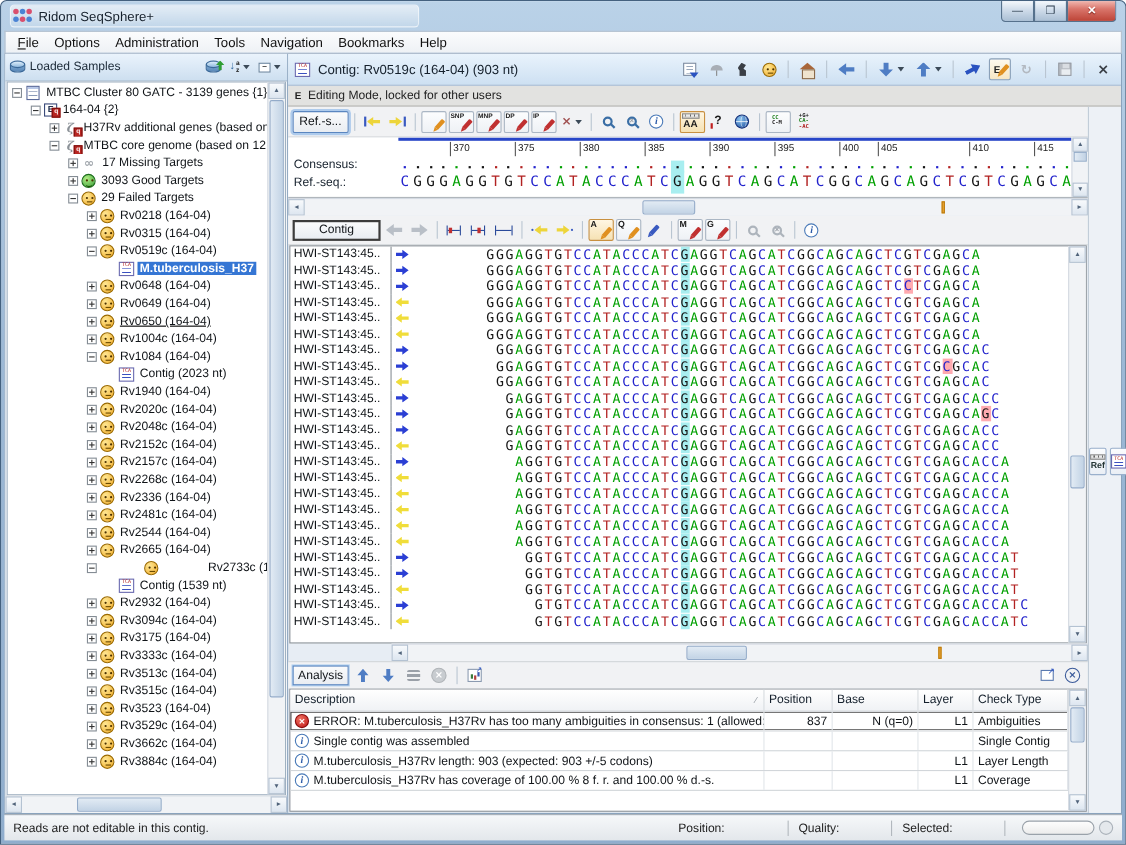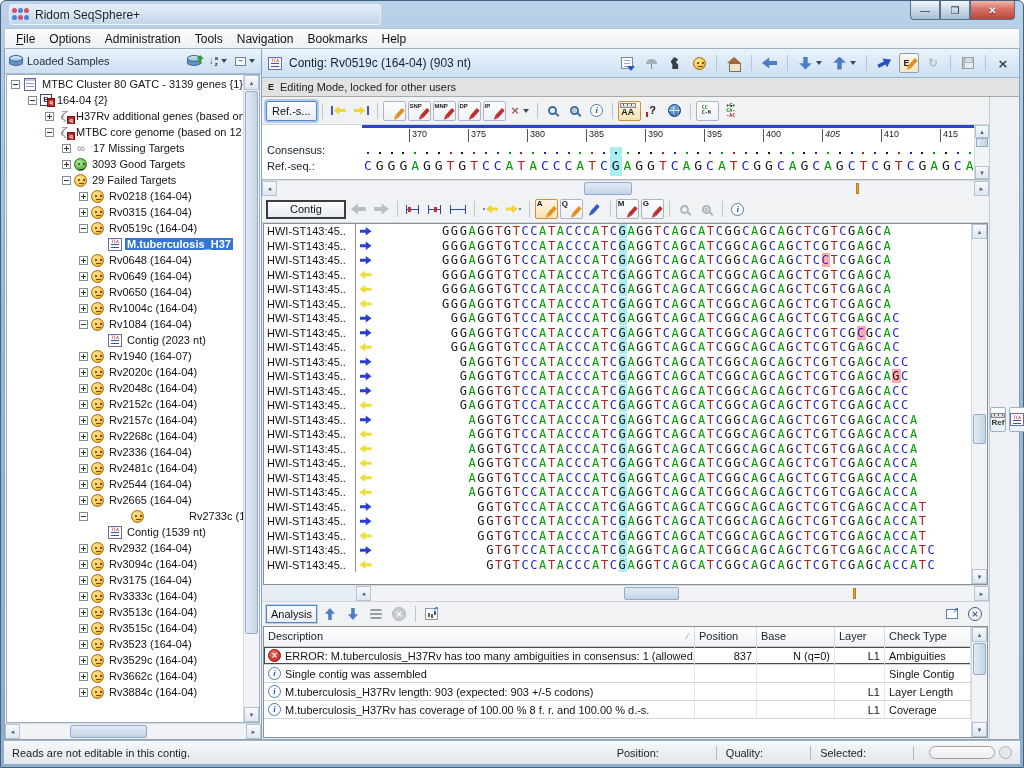--- a/index.html
+++ b/index.html
@@ -324,21 +324,21 @@
             <div class="tree-row" style="padding-left: 72px;">
               <span class="exp plus"></span>
               <span class="tico face failed"></span>
               <span class="tlabel">Rv0648 (164-04)</span>
             </div>
             <div class="tree-row" style="padding-left: 72px;">
               <span class="exp plus"></span>
               <span class="tico face failed"></span>
               <span class="tlabel">Rv0649 (164-04)</span>
             </div>
-            <div class="tree-row" style="padding-left: 72px;">
+            <div class="tree-row" style="padding-left: 72px; text-decoration: underline;">
               <span class="exp plus"></span>
               <span class="tico face failed"></span>
               <span class="tlabel">Rv0650 (164-04)</span>
             </div>
             <div class="tree-row" style="padding-left: 72px;">
               <span class="exp plus"></span>
               <span class="tico face failed"></span>
               <span class="tlabel">Rv1004c (164-04)</span>
             </div>
             <div class="tree-row" style="padding-left: 72px;">
@@ -347,21 +347,21 @@
               <span class="tlabel">Rv1084 (164-04)</span>
             </div>
             <div class="tree-row" style="padding-left: 89px;">
               <span class="exp noexp"></span>
               <span class="tico contig">TCA</span>
               <span class="tlabel">Contig (2023 nt)</span>
             </div>
             <div class="tree-row" style="padding-left: 72px;">
               <span class="exp plus"></span>
               <span class="tico face failed"></span>
-              <span class="tlabel">Rv1940 (164-07)</span>
+              <span class="tlabel">Rv1940 (164-04)</span>
             </div>
             <div class="tree-row" style="padding-left: 72px;">
               <span class="exp plus"></span>
               <span class="tico face failed"></span>
               <span class="tlabel">Rv2020c (164-04)</span>
             </div>
             <div class="tree-row" style="padding-left: 72px;">
               <span class="exp plus"></span>
               <span class="tico face failed"></span>
               <span class="tlabel">Rv2048c (164-04)</span>
@@ -625,21 +625,21 @@
             <div class="cons-seq">
               <div class="rulerline"></div>
               <div id="ruler-ticks">
                   <div class="rtick" style="left: 47px;">370</div>
                   <div class="rtick" style="left: 106px;">375</div>
                   <div class="rtick" style="left: 165px;">380</div>
                   <div class="rtick" style="left: 224px;">385</div>
                   <div class="rtick" style="left: 283px;">390</div>
                   <div class="rtick" style="left: 342px;">395</div>
                   <div class="rtick" style="left: 401px;">400</div>
-                  <div class="rtick" style="left: 460px; font-style: italic;">405</div>
+                  <div class="rtick" style="left: 436px;">405</div>
                   <div class="rtick" style="left: 519px;">410</div>
                   <div class="rtick" style="left: 578px;">415</div>
                 </div>
               <div class="cons-dots" id="cons-dots"><span class="cdot nC"></span><span class="cdot nG"></span><span class="cdot nG"></span><span class="cdot nG"></span><span class="cdot nA"></span><span class="cdot nG"></span><span class="cdot nG"></span><span class="cdot nT"></span><span class="cdot nG"></span><span class="cdot nT"></span><span class="cdot nC"></span><span class="cdot nC"></span><span class="cdot nA"></span><span class="cdot nT"></span><span class="cdot nA"></span><span class="cdot nC"></span><span class="cdot nC"></span><span class="cdot nC"></span><span class="cdot nA"></span><span class="cdot nT"></span><span class="cdot nC"></span><span class="cdot nG hl"></span><span class="cdot nA"></span><span class="cdot nG"></span><span class="cdot nG"></span><span class="cdot nT"></span><span class="cdot nC"></span><span class="cdot nA"></span><span class="cdot nG"></span><span class="cdot nC"></span><span class="cdot nA"></span><span class="cdot nT"></span><span class="cdot nC"></span><span class="cdot nG"></span><span class="cdot nG"></span><span class="cdot nC"></span><span class="cdot nA"></span><span class="cdot nG"></span><span class="cdot nC"></span><span class="cdot nA"></span><span class="cdot nG"></span><span class="cdot nC"></span><span class="cdot nT"></span><span class="cdot nC"></span><span class="cdot nG"></span><span class="cdot nT"></span><span class="cdot nC"></span><span class="cdot nG"></span><span class="cdot nA"></span><span class="cdot nG"></span><span class="cdot nC"></span><span class="cdot nA"></span></div>
               <div class="ref-letters" id="ref-letters"><span class="cchar nC">C</span><span class="cchar nG">G</span><span class="cchar nG">G</span><span class="cchar nG">G</span><span class="cchar nA">A</span><span class="cchar nG">G</span><span class="cchar nG">G</span><span class="cchar nT">T</span><span class="cchar nG">G</span><span class="cchar nT">T</span><span class="cchar nC">C</span><span class="cchar nC">C</span><span class="cchar nA">A</span><span class="cchar nT">T</span><span class="cchar nA">A</span><span class="cchar nC">C</span><span class="cchar nC">C</span><span class="cchar nC">C</span><span class="cchar nA">A</span><span class="cchar nT">T</span><span class="cchar nC">C</span><span class="cchar nG hl">G</span><span class="cchar nA">A</span><span class="cchar nG">G</span><span class="cchar nG">G</span><span class="cchar nT">T</span><span class="cchar nC">C</span><span class="cchar nA">A</span><span class="cchar nG">G</span><span class="cchar nC">C</span><span class="cchar nA">A</span><span class="cchar nT">T</span><span class="cchar nC">C</span><span class="cchar nG">G</span><span class="cchar nG">G</span><span class="cchar nC">C</span><span class="cchar nA">A</span><span class="cchar nG">G</span><span class="cchar nC">C</span><span class="cchar nA">A</span><span class="cchar nG">G</span><span class="cchar nC">C</span><span class="cchar nT">T</span><span class="cchar nC">C</span><span class="cchar nG">G</span><span class="cchar nT">T</span><span class="cchar nC">C</span><span class="cchar nG">G</span><span class="cchar nA">A</span><span class="cchar nG">G</span><span class="cchar nC">C</span><span class="cchar nA">A</span></div>
             </div>
             <div class="mini-vscroll">
               <div class="sb-btn">▲</div>
               <div class="thumbfix"></div>
               <div style="flex:1"></div>

